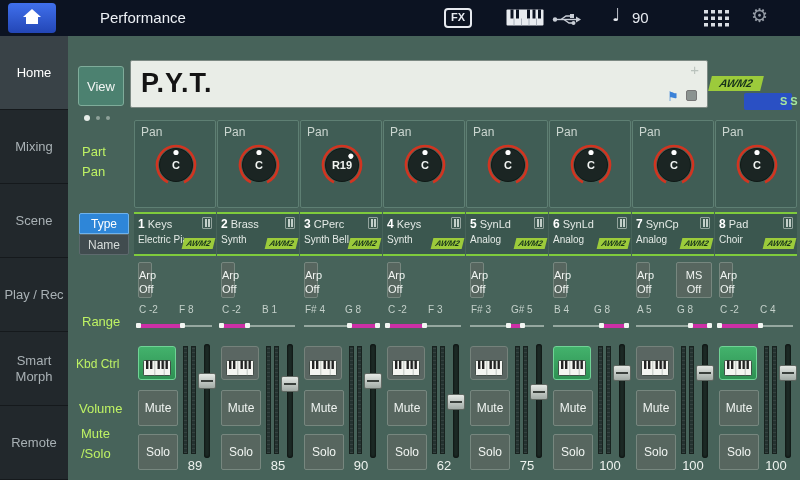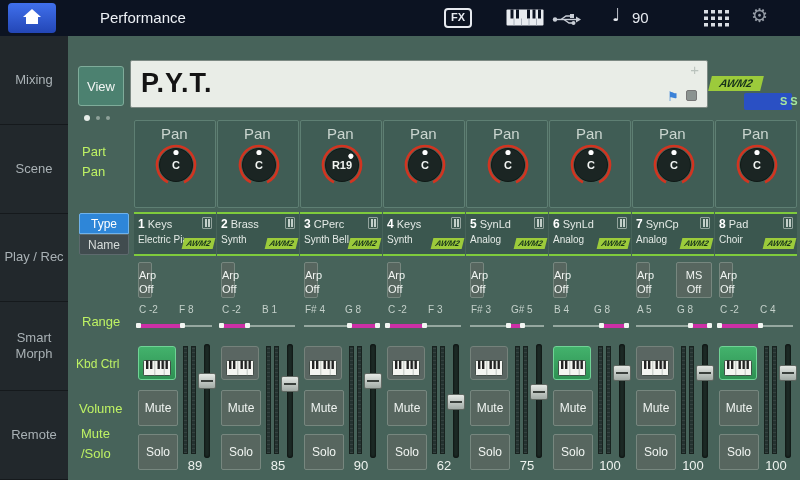--- a/index.html
+++ b/index.html
@@ -59,21 +59,21 @@
   .lbl-kbd { left:8px; top:318px; font-size:12px; }
   .lbl-volume { left:11px; top:363px; }
   .lbl-mutesolo { left:13px; top:388px; width:42px; }
 
   
   .parts { position:absolute; left:0; top:84px; width:732px; height:360px; }
   .part-col { position:absolute; top:0; width:82px; height:360px; }
 
   .pan-cell { position:absolute; left:0; top:0; width:82px; height:88px; background:#405D55;
               border:1px solid #5E7F73; border-radius:2px; }
-  .pan-label { position:absolute; left:6px; top:4px; font-size:15px; color:#CBD6D0;margin-left:20px; }
+  .pan-label { position:absolute; left:6px; top:4px; font-size:12px; color:#CBD6D0; }
   .knob { position:absolute; left:17px; top:20px; width:48px; height:48px; cursor:pointer; }
 
   .part-header { position:absolute; left:0; top:92px; width:82px; height:44px; background:#3B574F;
                  border-top:2px solid #7FCB3C; border-bottom:2px solid #7FCB3C; cursor:pointer; }
   .ph-line1 { position:absolute; left:4px; top:3px; font-size:11px; color:#E4EAE6; white-space:nowrap; overflow:hidden; width:62px; }
   .pnum { font-weight:bold; font-size:12px; color:#FFF; margin-right:3px; }
   .ph-line2 { position:absolute; left:4px; top:20px; font-size:10px; color:#E4EAE6; white-space:nowrap; overflow:hidden; width:46px; }
   .ph-badge { position:absolute; right:2px; bottom:5px; width:31px; height:11px; background:#9CCB3B; transform:skewX(-14deg);
               color:#16321A; font-size:8px; font-weight:bold; font-style:italic; text-align:center; line-height:11px; }
   .ph-meter { position:absolute; right:4px; top:3px; width:10px; height:12px; border:1px solid #93A49D; border-radius:1px;
@@ -168,20 +168,23 @@
           <rect x="9" y="15" width="4" height="3.5"></rect>
           <rect x="16" y="15" width="4" height="3.5"></rect>
           <rect x="23" y="15" width="4" height="3.5"></rect>
       </g>
     </svg>
   </div>
   <div class="tb-gear">⚙</div>
 </div>
 
 <div class="sidebar">
+    <div class="sb-item active">
+      <span class="sb-label">Home</span>
+    </div>
     <div class="sb-item">
       <span class="sb-label">Mixing</span>
     </div>
     <div class="sb-item">
       <span class="sb-label">Scene</span>
     </div>
     <div class="sb-item">
       <span class="sb-label">Play / Rec</span>
     </div>
     <div class="sb-item">

